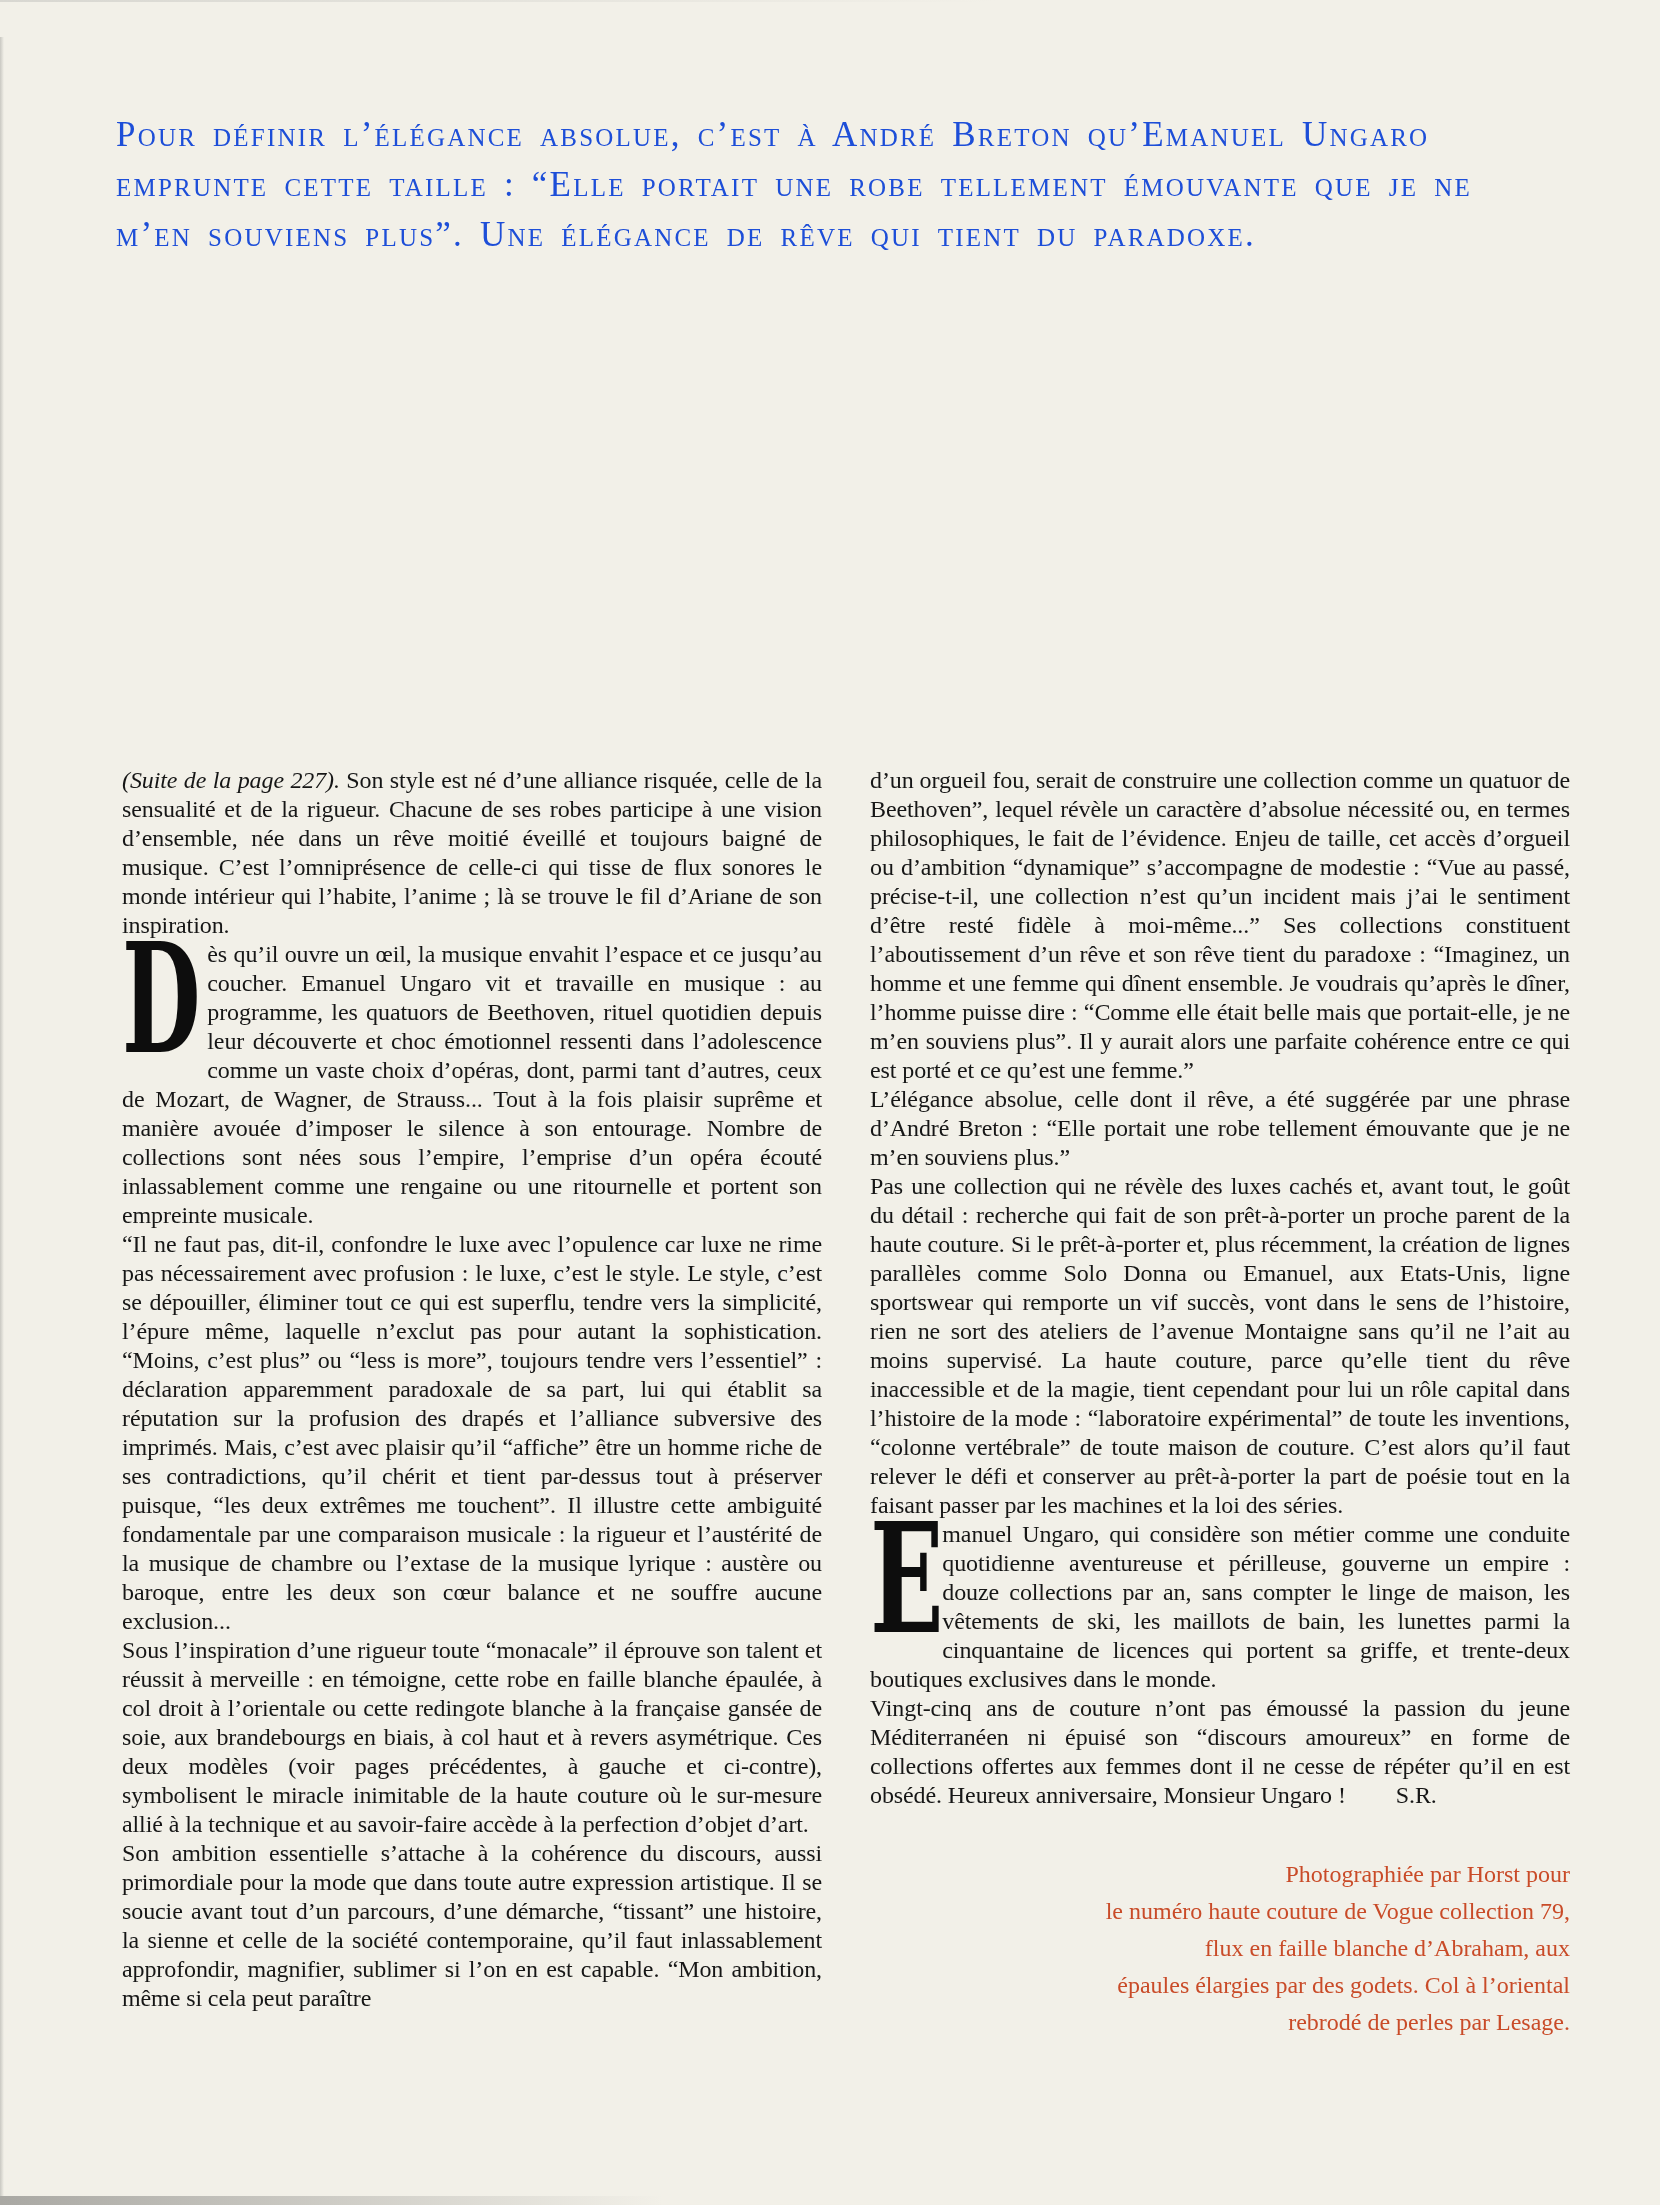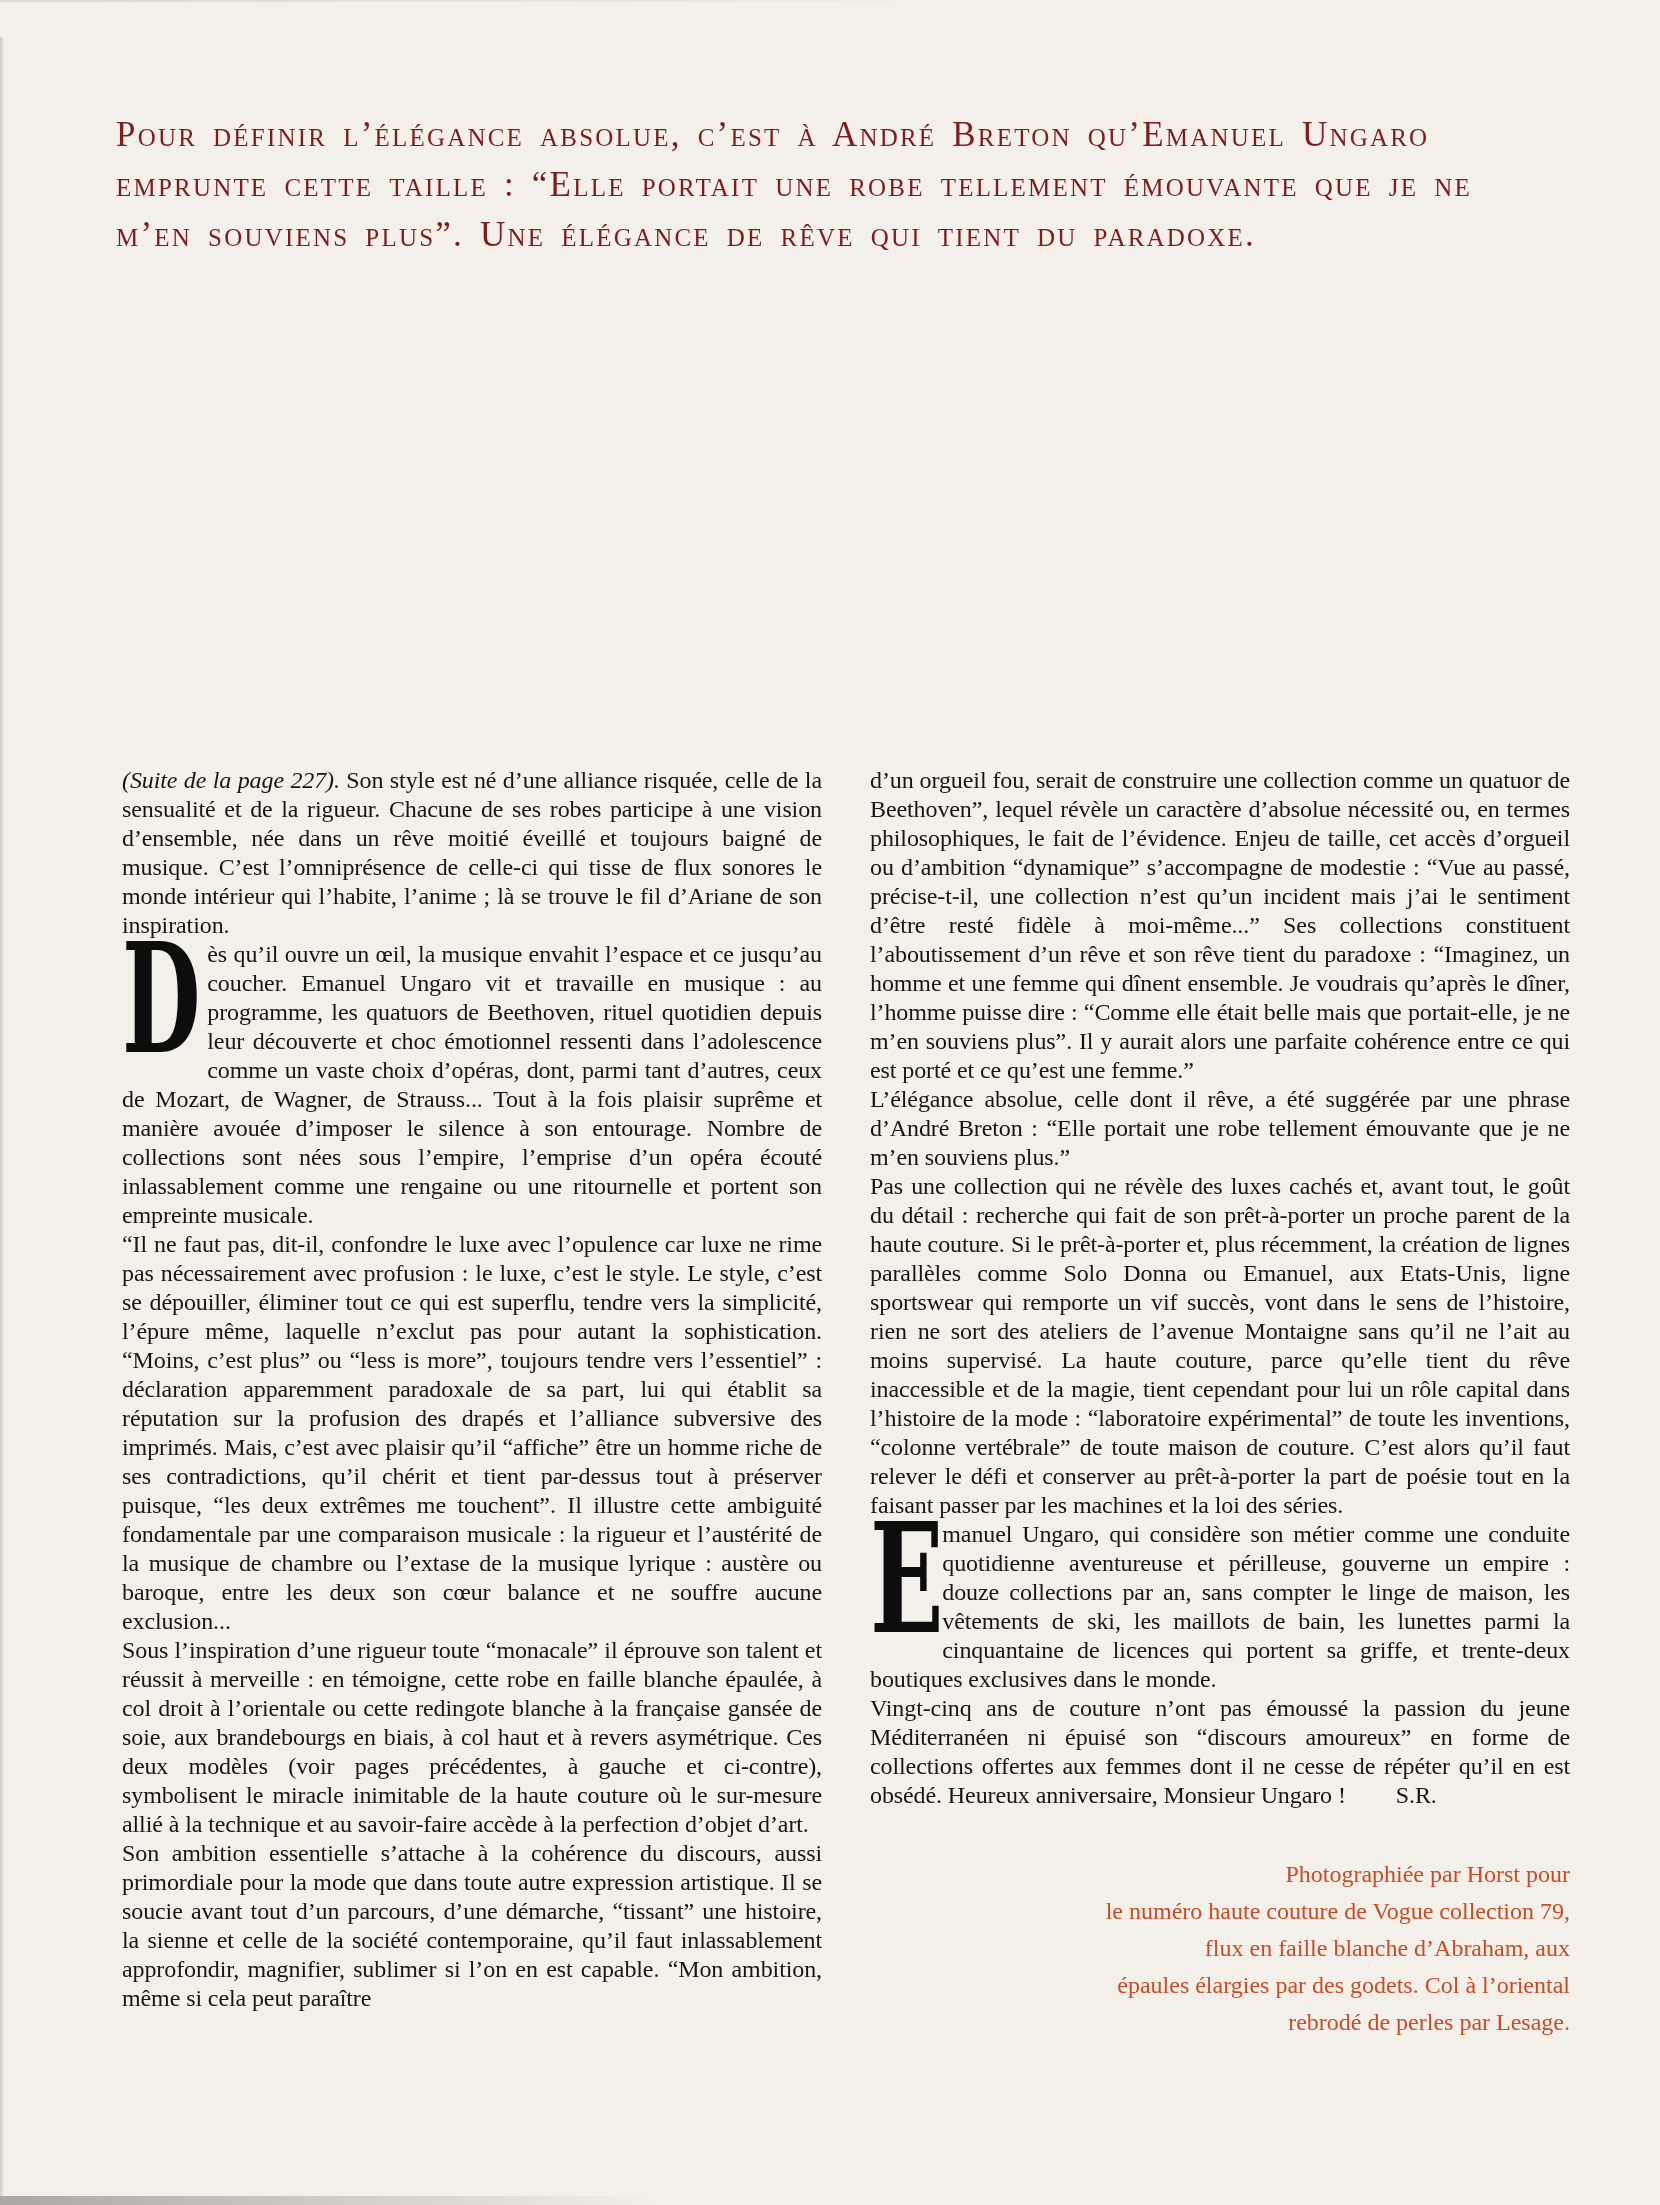--- a/index.html
+++ b/index.html
@@ -13,21 +13,21 @@
   
   .edge-left{position:absolute;left:0;top:37px;width:4.4px;height:2169px;background:linear-gradient(to right,#c9c8c2,rgba(201,200,194,0));}
   .edge-bottom{position:absolute;left:0;top:2196px;width:662px;height:8.8px;background:linear-gradient(to right,#a9a8a3,rgba(169,168,163,0));}
   .edge-top{position:absolute;left:0;top:0;width:1661px;height:2.2px;background:linear-gradient(to right,#d8d7d1,rgba(216,215,209,0) 60%);}
 
   .header{
     position:absolute;left:116px;top:110px;width:1447px;
     font-variant:small-caps;
     font-size:35px;line-height:50px;
     letter-spacing:2.2px;word-spacing:5.1px;
-    color:#7f1d1d;
+    color:#1d4ed8;
   }
   .header .hline{white-space:nowrap;}
 
   .col{
     position:absolute;top:766px;width:700px;
     font-size:24px;line-height:29px;
     text-align:justify;
     letter-spacing:-0.1px;
     hyphens:auto;-webkit-hyphens:auto;
   }

